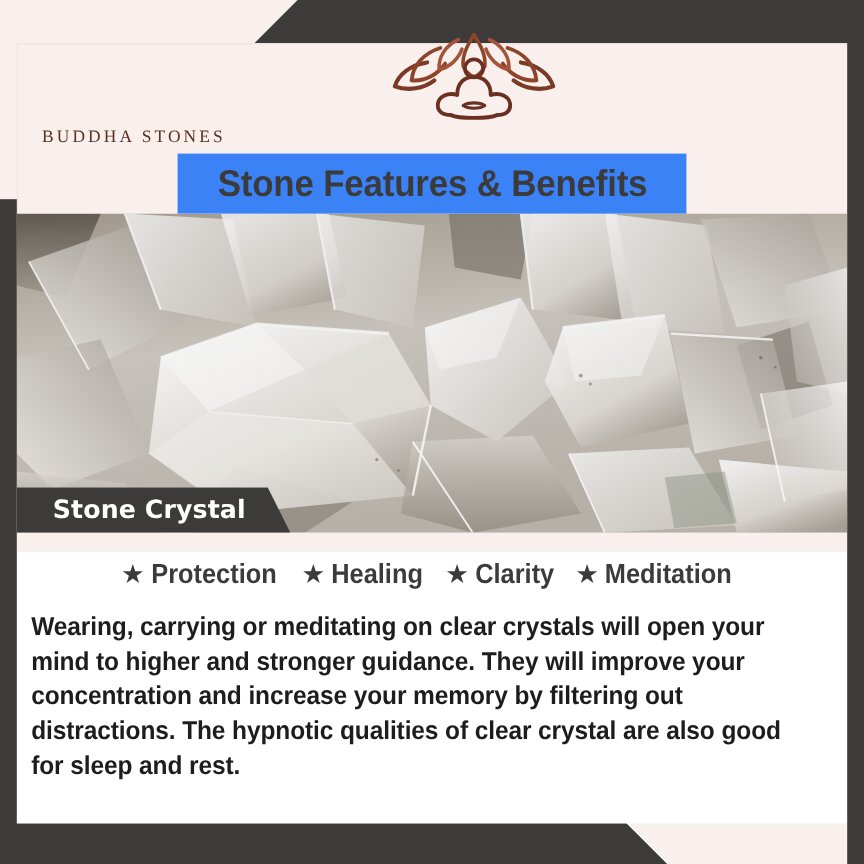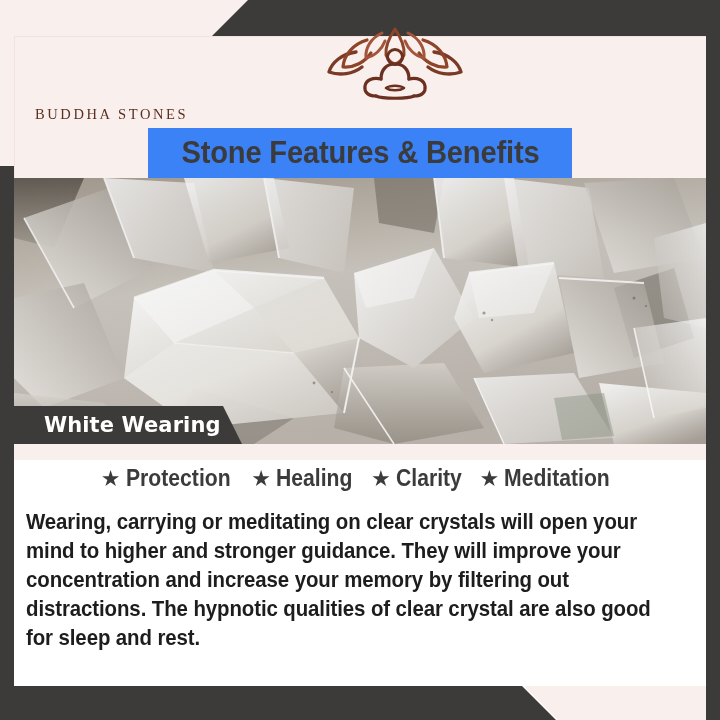--- a/index.html
+++ b/index.html
@@ -360,21 +360,21 @@
         <circle cx="205" cy="230" r="1.3"></circle>
         <circle cx="620" cy="120" r="1.5"></circle>
         <circle cx="632" cy="128" r="1.1"></circle>
       </g>
 
       <rect width="692" height="266" fill="url(#dark)" opacity="0.12"></rect>
     </svg>
   </div>
 
   <div class="stone-label">
-    <span>White Wearing</span>
+    <span>Stone Crystal</span>
   </div>
 
   <div class="cream-strip"></div>
 
   <div class="benefits">
     <div class="benefit">
       <span class="star">★</span>
       <span class="blabel">Protection</span>
     </div>
     <div class="benefit">

